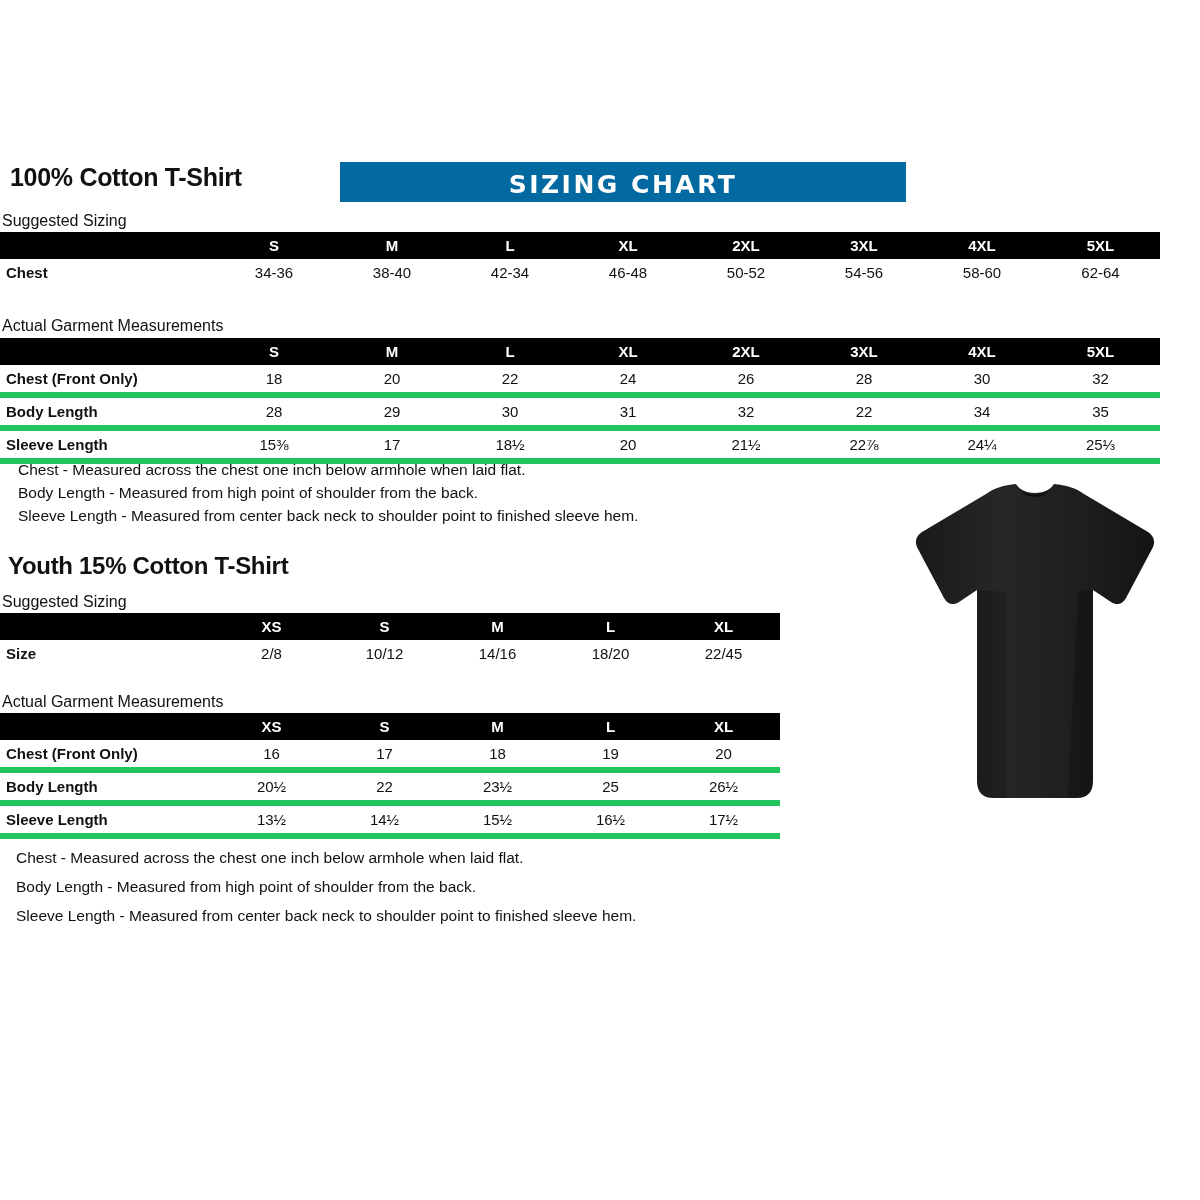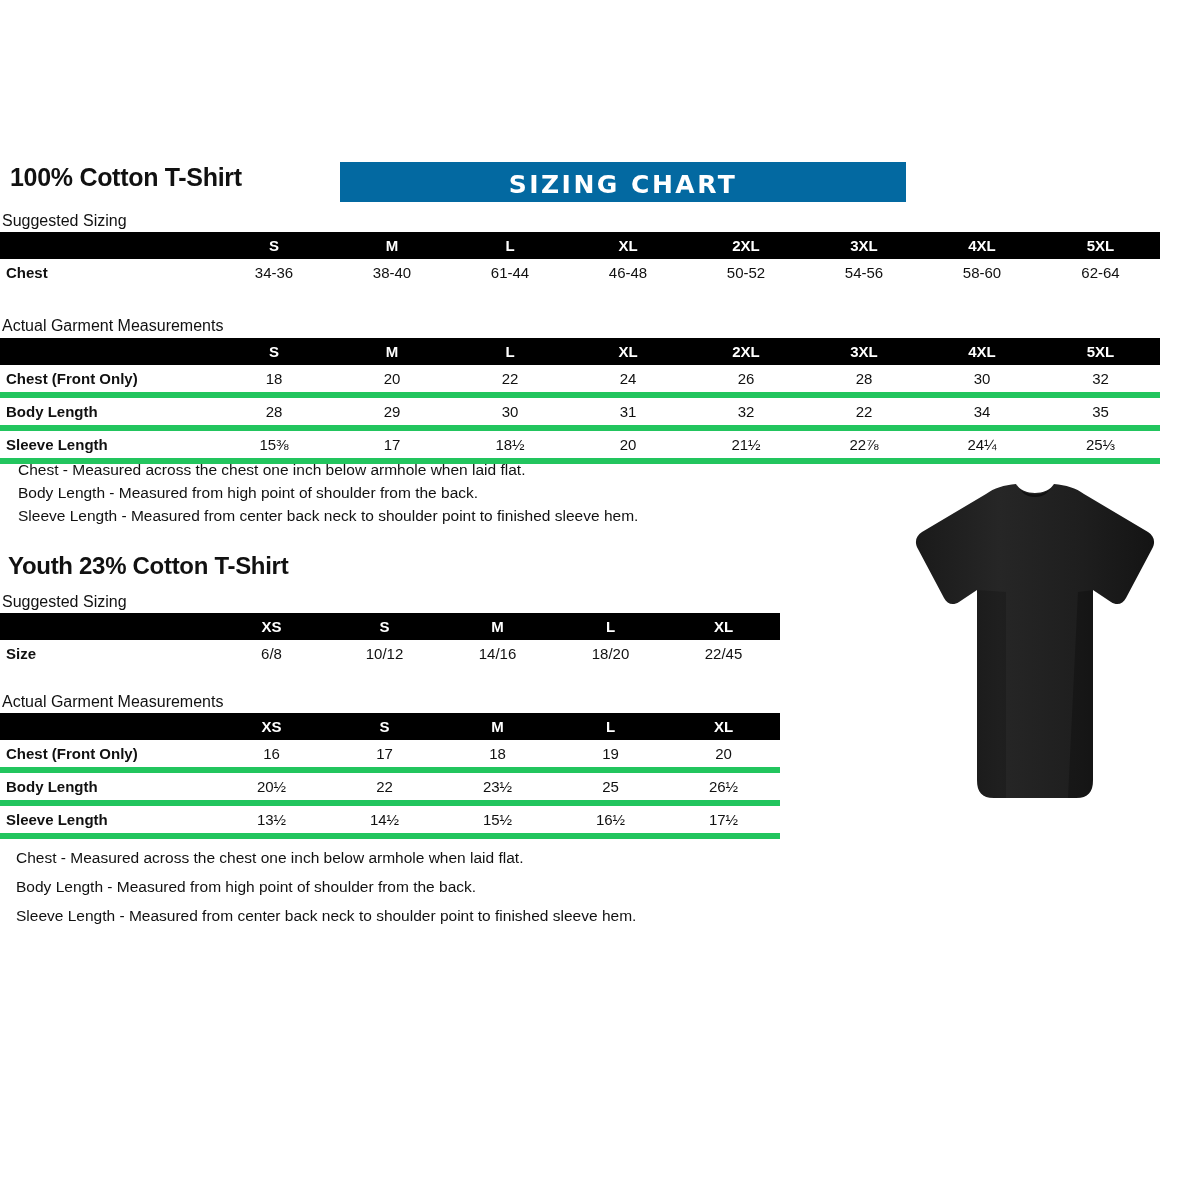--- a/index.html
+++ b/index.html
@@ -220,21 +220,21 @@
         <th>3XL</th>
         <th>4XL</th>
         <th>5XL</th>
       </tr>
     </thead>
     <tbody>
       <tr>
         <td class="rowlabel">Chest</td>
         <td>34-36</td>
         <td>38-40</td>
-        <td>61-44</td>
+        <td>42-34</td>
         <td>46-48</td>
         <td>50-52</td>
         <td>54-56</td>
         <td>58-60</td>
         <td>62-64</td>
       </tr>
     </tbody>
   </table>
 
   <div class="label-actual-1">Actual Garment Measurements</div>
@@ -300,21 +300,21 @@
       </tr>
     </tbody>
   </table>
 
   <div class="notes-1">
     <div>Chest - Measured across the chest one inch below armhole when laid flat.</div>
     <div>Body Length - Measured from high point of shoulder from the back.</div>
     <div>Sleeve Length - Measured from center back neck to shoulder point to finished sleeve hem.</div>
   </div>
 
-  <div class="youth-title">Youth 23% Cotton T-Shirt</div>
+  <div class="youth-title">Youth 15% Cotton T-Shirt</div>
   <div class="label-suggested-2">Suggested Sizing</div>
 
   <table class="tbl no-rule" id="youth-suggested">
     <colgroup>
       <col style="width:215px">
         <col style="width:113px">
         <col style="width:113px">
         <col style="width:113px">
       <col style="width:113px">
         <col style="width:113px">
@@ -325,21 +325,21 @@
         <th>XS</th>
         <th>S</th>
         <th>M</th>
         <th>L</th>
         <th>XL</th>
       </tr>
     </thead>
     <tbody>
       <tr>
         <td class="rowlabel">Size</td>
-        <td>6/8</td>
+        <td>2/8</td>
         <td>10/12</td>
         <td>14/16</td>
         <td>18/20</td>
         <td>22/45</td>
       </tr>
     </tbody>
   </table>
 
   <div class="label-actual-2">Actual Garment Measurements</div>
 

